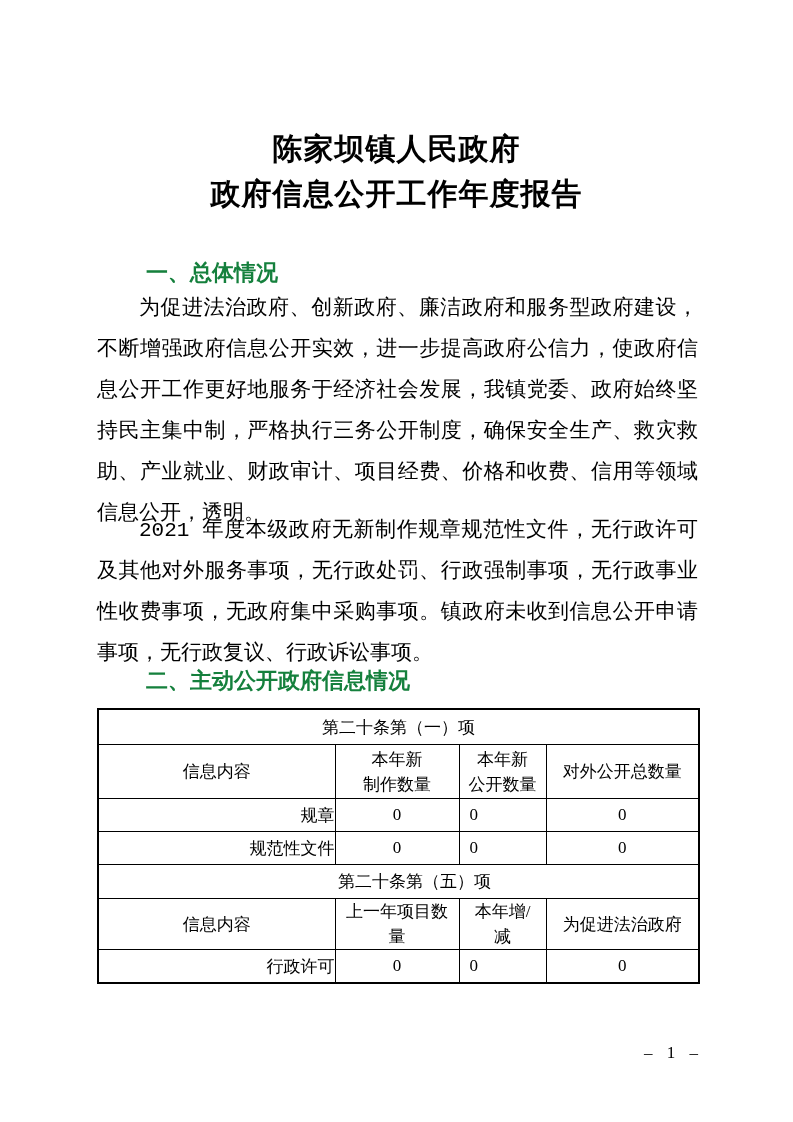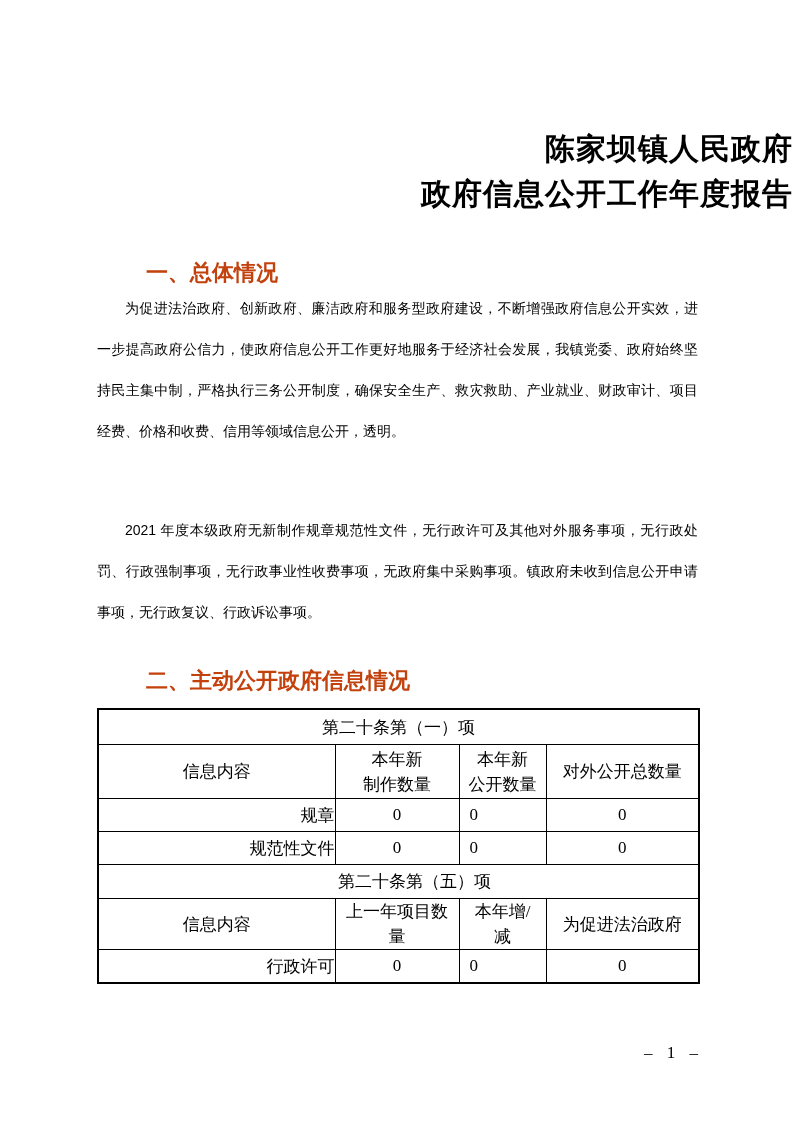--- a/index.html
+++ b/index.html
@@ -13,46 +13,46 @@
     height: 1122px;
     background: #ffffff;
     color: #000000;
     overflow: hidden;
   }
   .doc-title {
     position: absolute;
     top: 126px;
     left: 0;
     right: 0;
-    text-align: right;
+    text-align: center;
     font-family: "Liberation Serif", serif;
     font-weight: bold;
     font-size: 30px;
     line-height: 45px;
     letter-spacing: 1px;
     color: #000000;
   }
   .section-heading {
     position: absolute;
     left: 146px;
     font-family: "Liberation Sans", sans-serif;
     font-weight: bold;
     font-size: 22px;
     line-height: 28px;
-    color: #c2410c;
+    color: #15803d;
   }
   .heading-1 { top: 259px; }
   .heading-2 { top: 667px; }
   .body-para {
     position: absolute;
     left: 97px;
     width: 601px;
     margin: 0;
-    font-family: Liberation Sans, sans-serif;
-    font-size: 14px;
+    font-family: Liberation Mono, monospace;
+    font-size: 21px;
     line-height: 41px;
     text-align: justify;
     text-indent: 2em;
     color: #000000;
   }
   .para-1 { top: 288px; }
   .para-2 { top: 510px; }
   .report-table {
     position: absolute;
     top: 708px;

